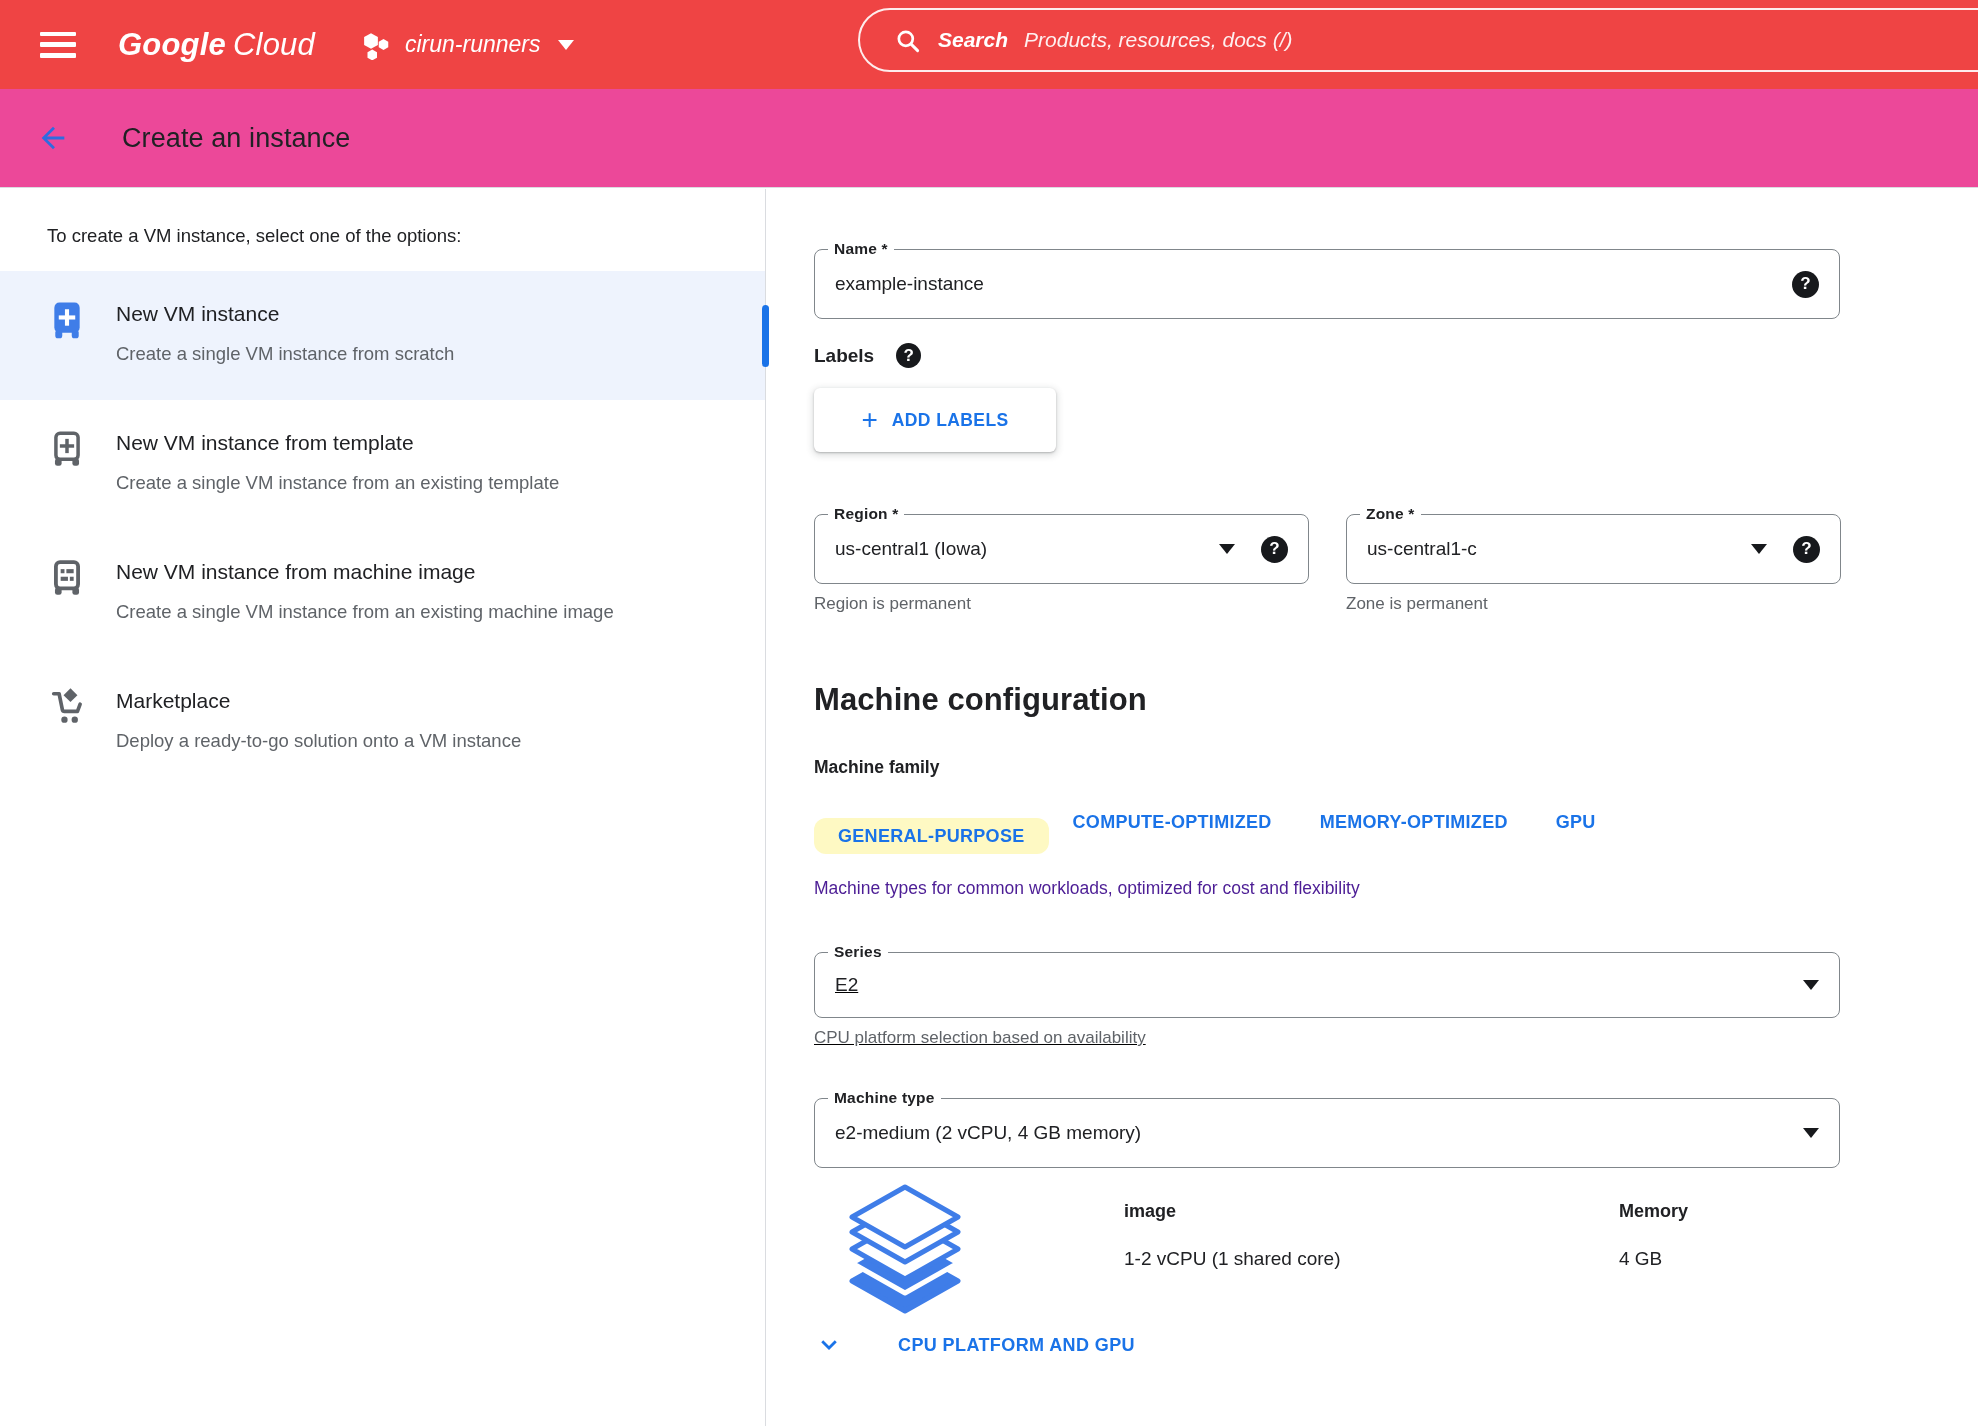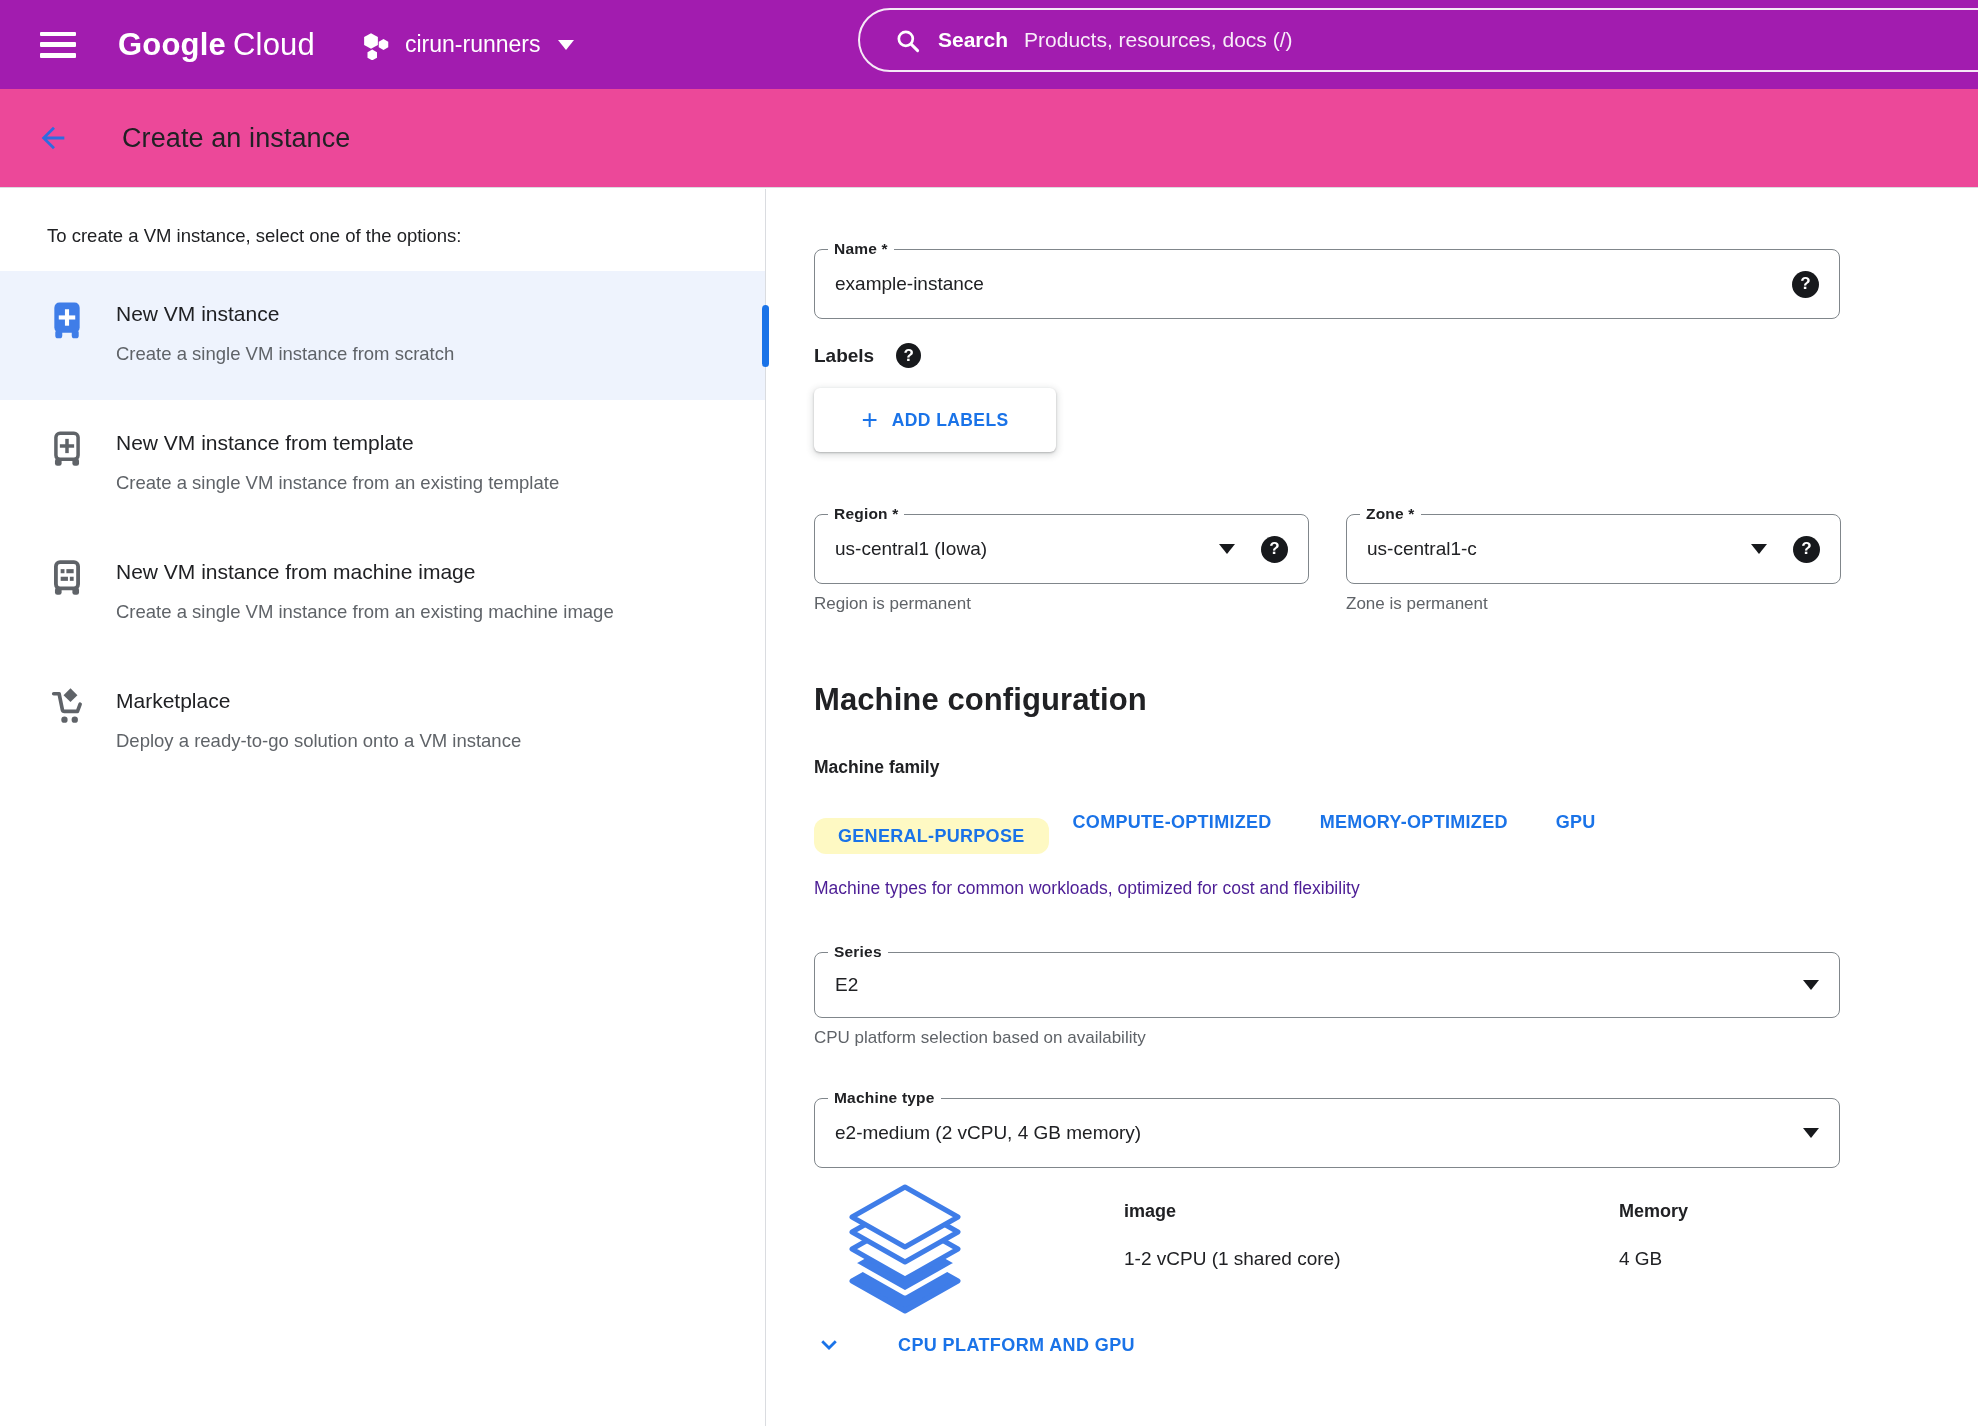--- a/index.html
+++ b/index.html
@@ -1,20 +1,20 @@
 <!DOCTYPE html>
 <html><head>
 <meta charset="utf-8">
 <style>
   * { margin:0; padding:0; box-sizing:border-box; }
   body { font-family:"Liberation Sans", sans-serif; background:#fff; }
   .page { position:relative; width:1978px; height:1426px; background:#fff; overflow:hidden; }
 
   
-  .topbar { position:absolute; top:0; left:0; width:100%; height:89px; background:#a21caf; overflow:hidden; display:flex; align-items:center; }
+  .topbar { position:absolute; top:0; left:0; width:100%; height:89px; background:#ef4444; overflow:hidden; display:flex; align-items:center;font-style:italic; }
   .hamburger { margin-left:40px; width:36px; height:26px; display:flex; flex-direction:column; justify-content:space-between; cursor:pointer; }
   .hamburger span { display:block; height:4.5px; background:#fff; border-radius:1px; }
   .logo { margin-left:42px; font-size:31px; color:#fff; letter-spacing:0.2px; white-space:nowrap; }
   .logo .g1 { font-weight:bold; }
   .logo .g2 { font-weight:normal; margin-left:7px; }
   .project { margin-left:46px; display:flex; align-items:center; cursor:pointer; }
   .project svg { width:30px; height:30px; }
   .project .pname { color:#fff; font-size:23px; margin-left:14px; }
   .caret-down-white { width:0; height:0; border-left:8px solid transparent; border-right:8px solid transparent; border-top:10px solid #fff; margin-left:18px; }
   .searchbox { position:absolute; left:858px; top:8px; height:64px; width:1150px; border:2px solid rgba(255,255,255,0.9); border-radius:32px; display:flex; align-items:center; padding-left:34px; }
@@ -64,21 +64,21 @@
   .rz-col + .rz-col { margin-left:37px; }
   .field .gap24 { width:26px; }
 
   .mc-heading { margin-top:68px; font-size:31px; font-weight:bold; color:#202124; letter-spacing:0.1px; }
   .mf-label { margin-top:39px; font-size:17.5px; font-weight:bold; color:#202124; }
   .tabs { margin-top:12px; display:flex; height:64px; }
   .tab { display:flex; align-items:center; padding:0 24px; font-size:18px; font-weight:bold; color:#1a73e8; letter-spacing:0.3px; cursor:pointer; white-space:nowrap; }
   .tab.selected { background:#fef9c3; border-radius:12px;margin-top:28px; }
   .tabs-caption { margin-top:24px; font-size:17.5px; color:#4c1d95; }
 
-  .series-row { margin-top:53px; width:1026px; }
+  .series-row { margin-top:53px; width:1026px;text-decoration:underline; }
   .series-row .field { height:66px; }
   .mtype-row { margin-top:50px; width:1026px; }
 
   .spec-row { position:relative; margin-top:15px; height:135px; width:1026px; }
   .layers-icon { position:absolute; left:30px; top:0; }
   .spec-col { position:absolute; top:18px; }
   .spec-col.c1 { left:310px; }
   .spec-col.c2 { left:805px; }
   .spec-h { font-size:18px; font-weight:bold; color:#202124; }
   .spec-v { margin-top:26px; font-size:19px; color:#202124; }

